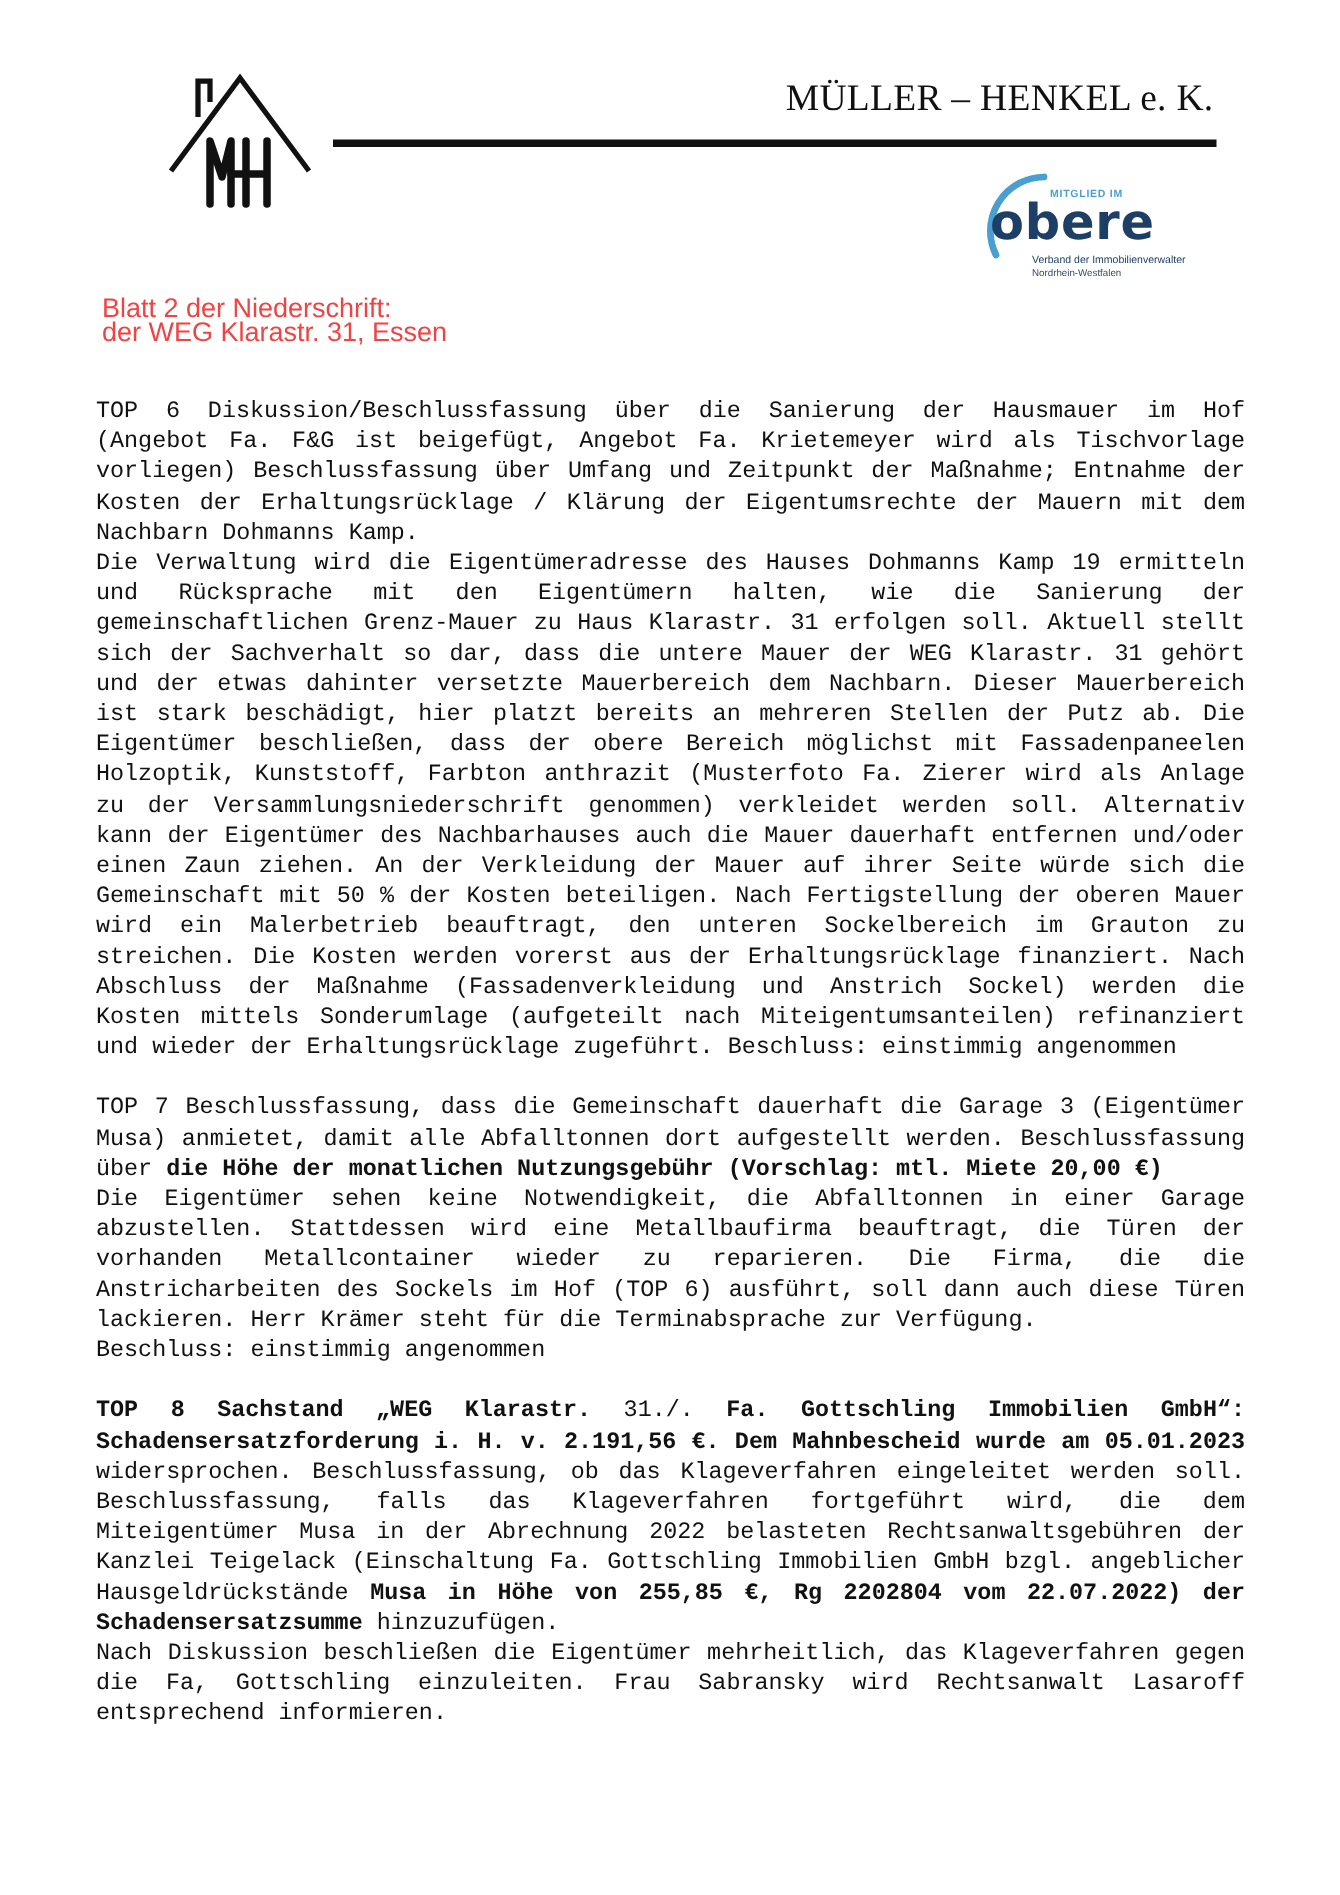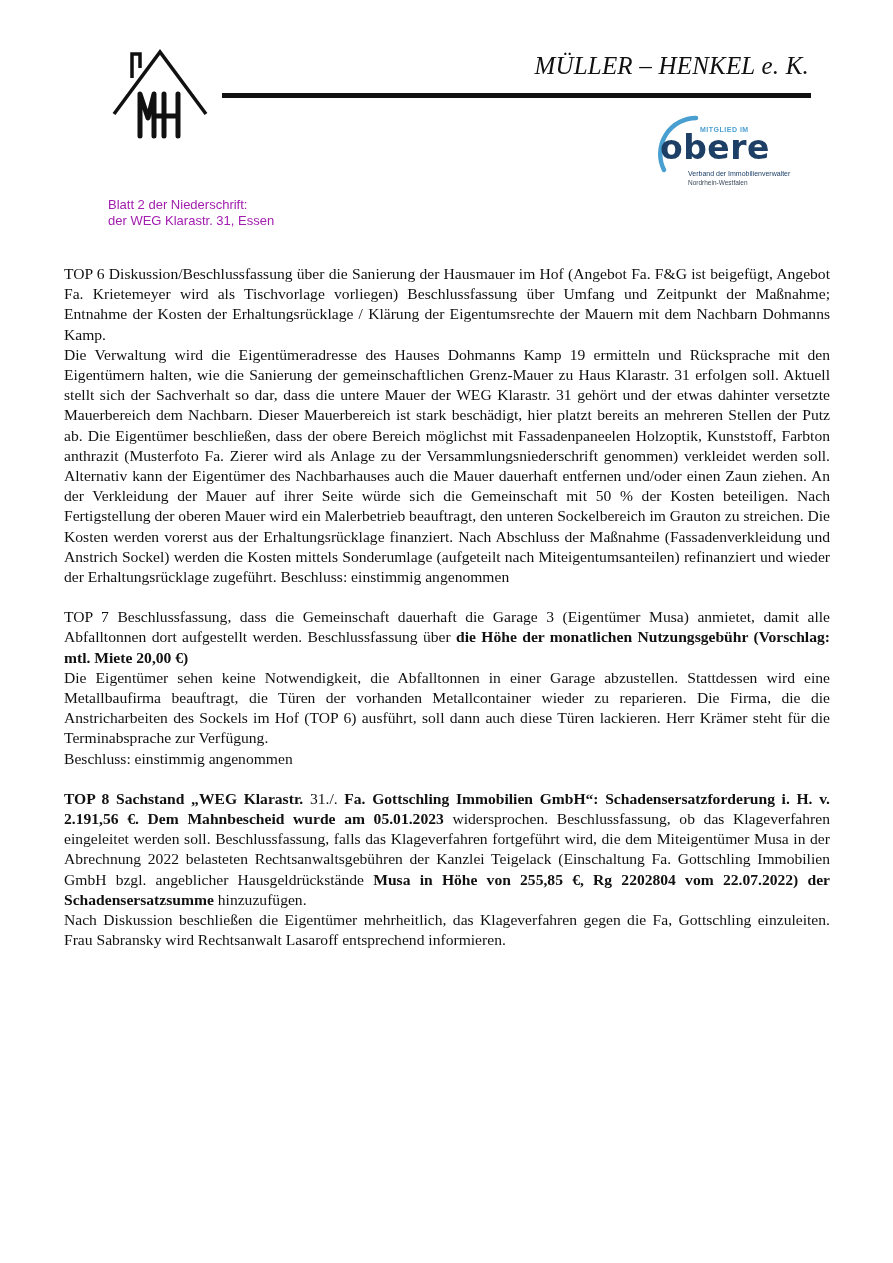--- a/index.html
+++ b/index.html
@@ -1,32 +1,32 @@
 <!DOCTYPE html>
 <html><head>
 <meta charset="utf-8">
 <style>
   html, body { margin:0; padding:0; background:#ffffff; }
   body { width:893px; height:1263px; position:relative; overflow:hidden;
          font-family:"Liberation Sans", sans-serif; color:#111; }
   .logo-mh { position:absolute; left:108px; top:48px; width:104px; height:96px; }
   .company { position:absolute; right:84px; top:52px; font-family:"Liberation Serif", serif;
-             font-size:25px; color:#111; letter-spacing:0.2px; white-space:nowrap;font-style:italic; }
+             font-size:25px; color:#111; letter-spacing:0.2px; white-space:nowrap; }
   .rule { position:absolute; left:222px; top:93px; width:589px; height:5px; background:#111; }
   .vdiv { position:absolute; left:648px; top:114px; width:160px; height:72px; }
   .vdiv .mitglied { position:absolute; left:52px; top:12px; font-size:7px; font-weight:bold;
                     color:#4a9fd1; letter-spacing:0.5px; }
   .vdiv .word { position:absolute; left:12px; top:14px; font-size:33px; font-weight:bold;
                 color:#1d3f66; letter-spacing:0.5px; font-family:"DejaVu Sans", sans-serif; }
   .vdiv .sub1 { position:absolute; left:40px; top:56px; font-size:7px; color:#1d3f66; white-space:nowrap; }
   .vdiv .sub2 { position:absolute; left:40px; top:65px; font-size:6.5px; color:#3b4a5b; white-space:nowrap; }
   .vdiv svg { position:absolute; left:0; top:0; }
-  .meta { position:absolute; left:68px; top:197px; font-size:13px; line-height:16px; color:#a21caf;margin-left:40px; }
+  .meta { position:absolute; left:68px; top:197px; font-size:18px; line-height:16px; color:#ef4444; }
   .body { position:absolute; left:64px; top:264px; width:766px; font-size:15.6px; line-height:20.2px;
-          text-align:justify; font-family:Liberation Serif, serif; font-stretch:condensed; }
+          text-align:justify; font-family:Liberation Mono, monospace; font-stretch:condensed; }
   .body p { margin:0; }
   .gap { height:20px; }
   b { font-weight:bold; }
 </style>
 </head>
 <body>
 
 <div class="logo-mh">
   <svg width="104" height="96" viewBox="0 0 104 96">
     <polyline points="6,66 52,4 98,66" fill="none" stroke="#111" stroke-width="3.5"></polyline>

